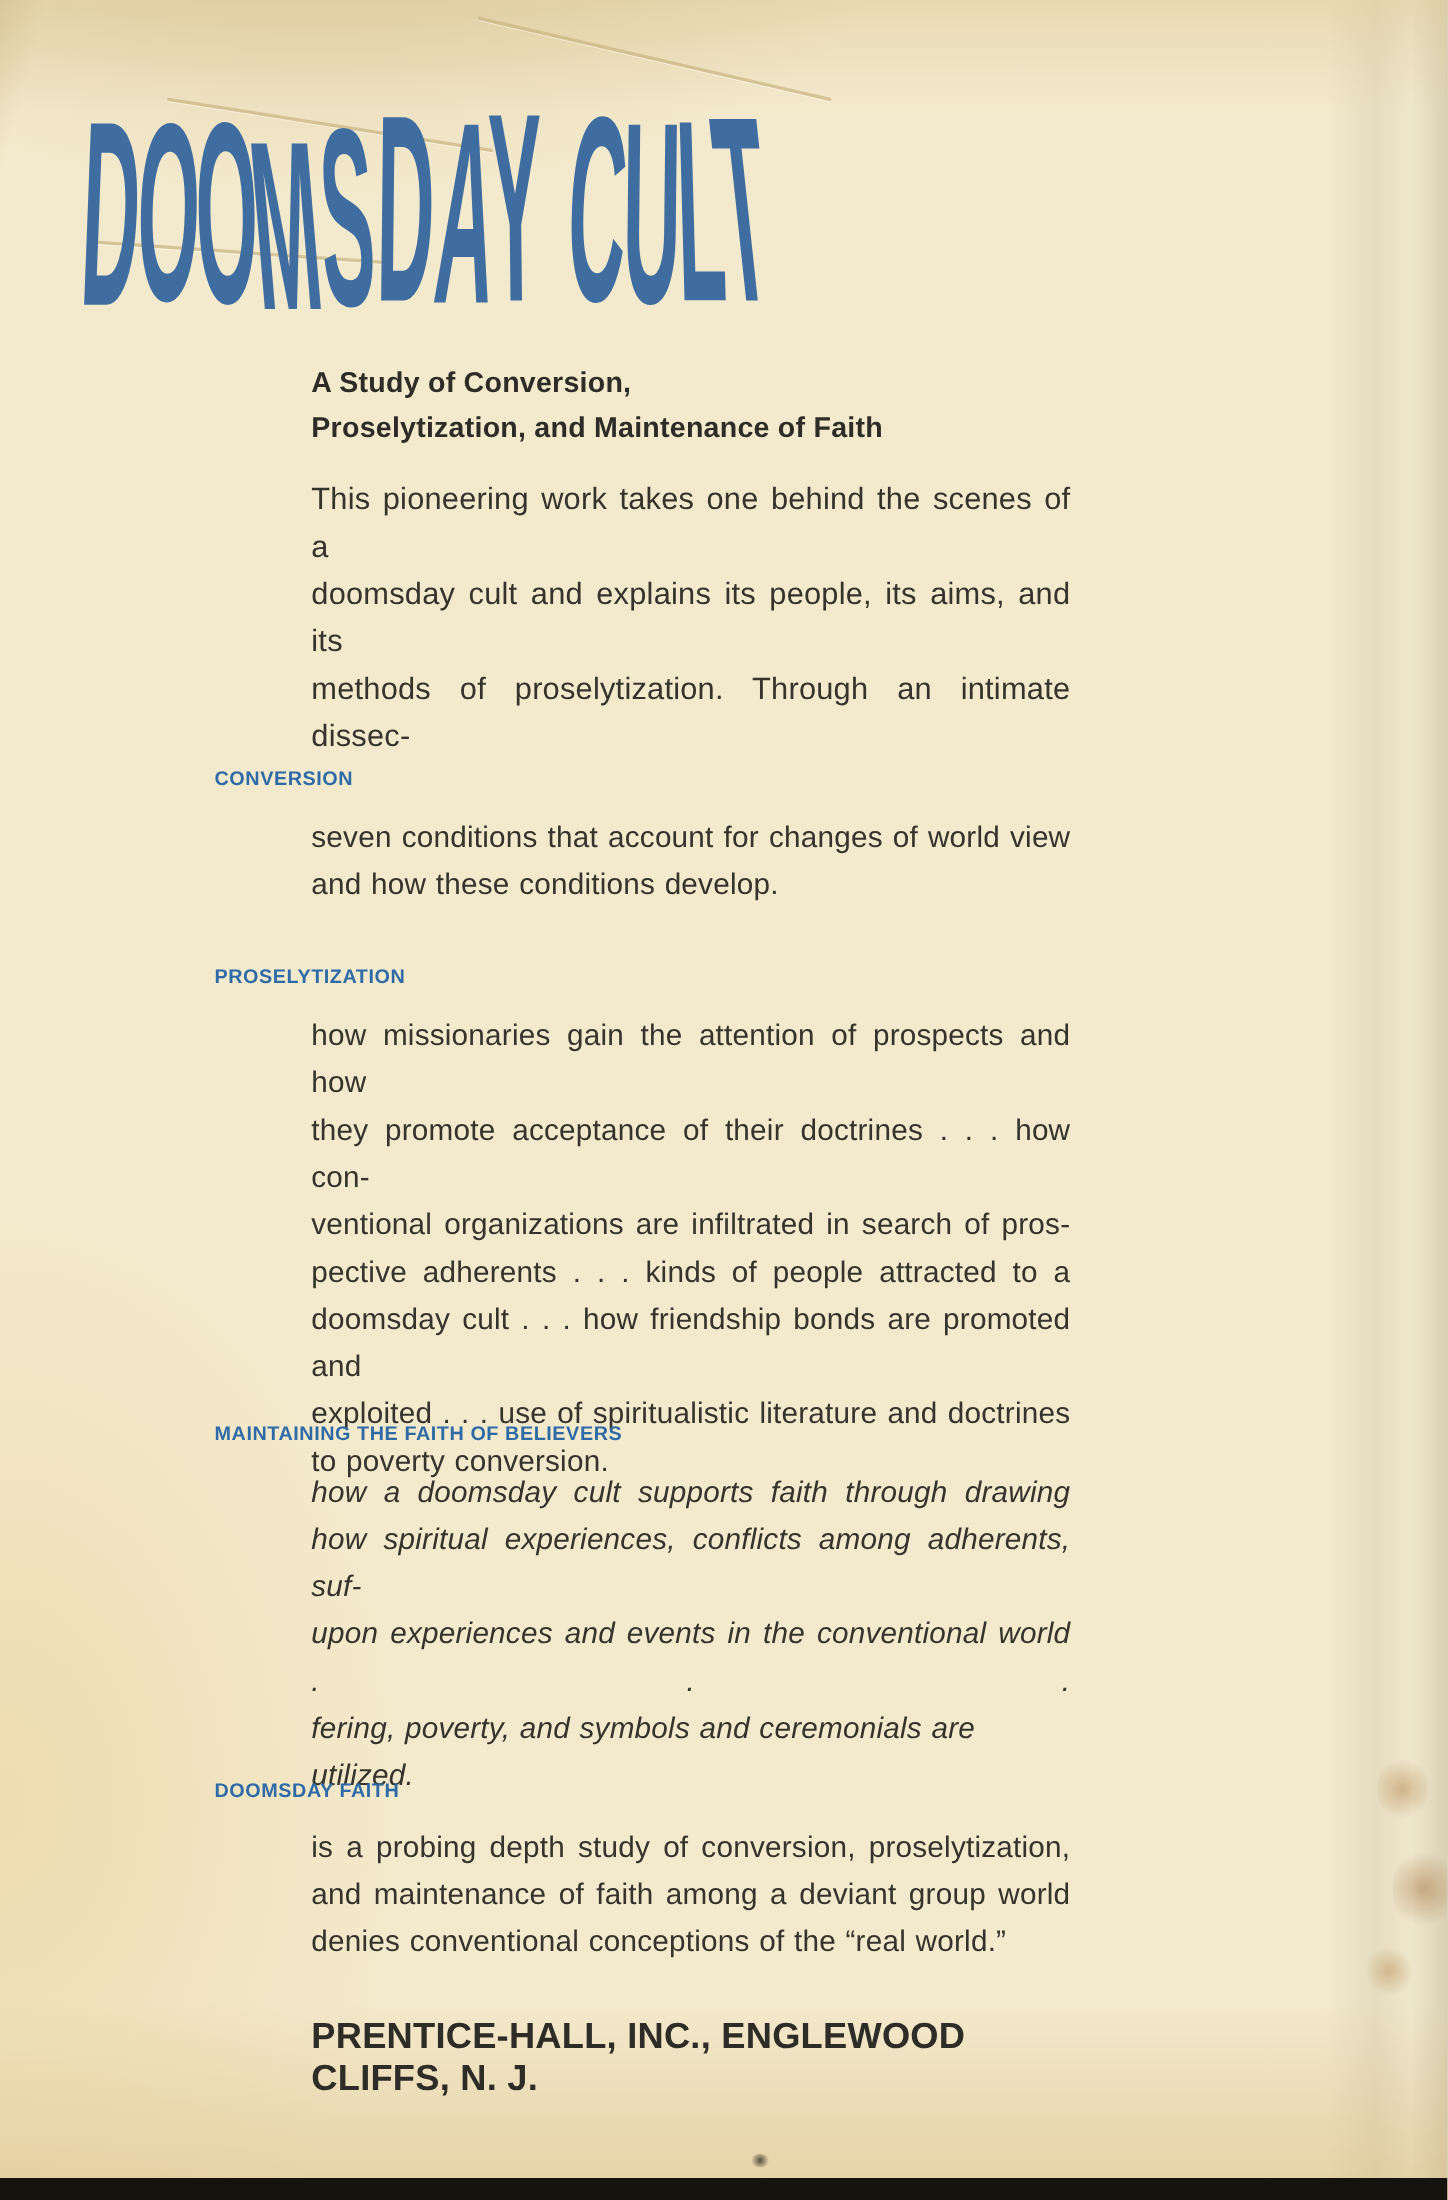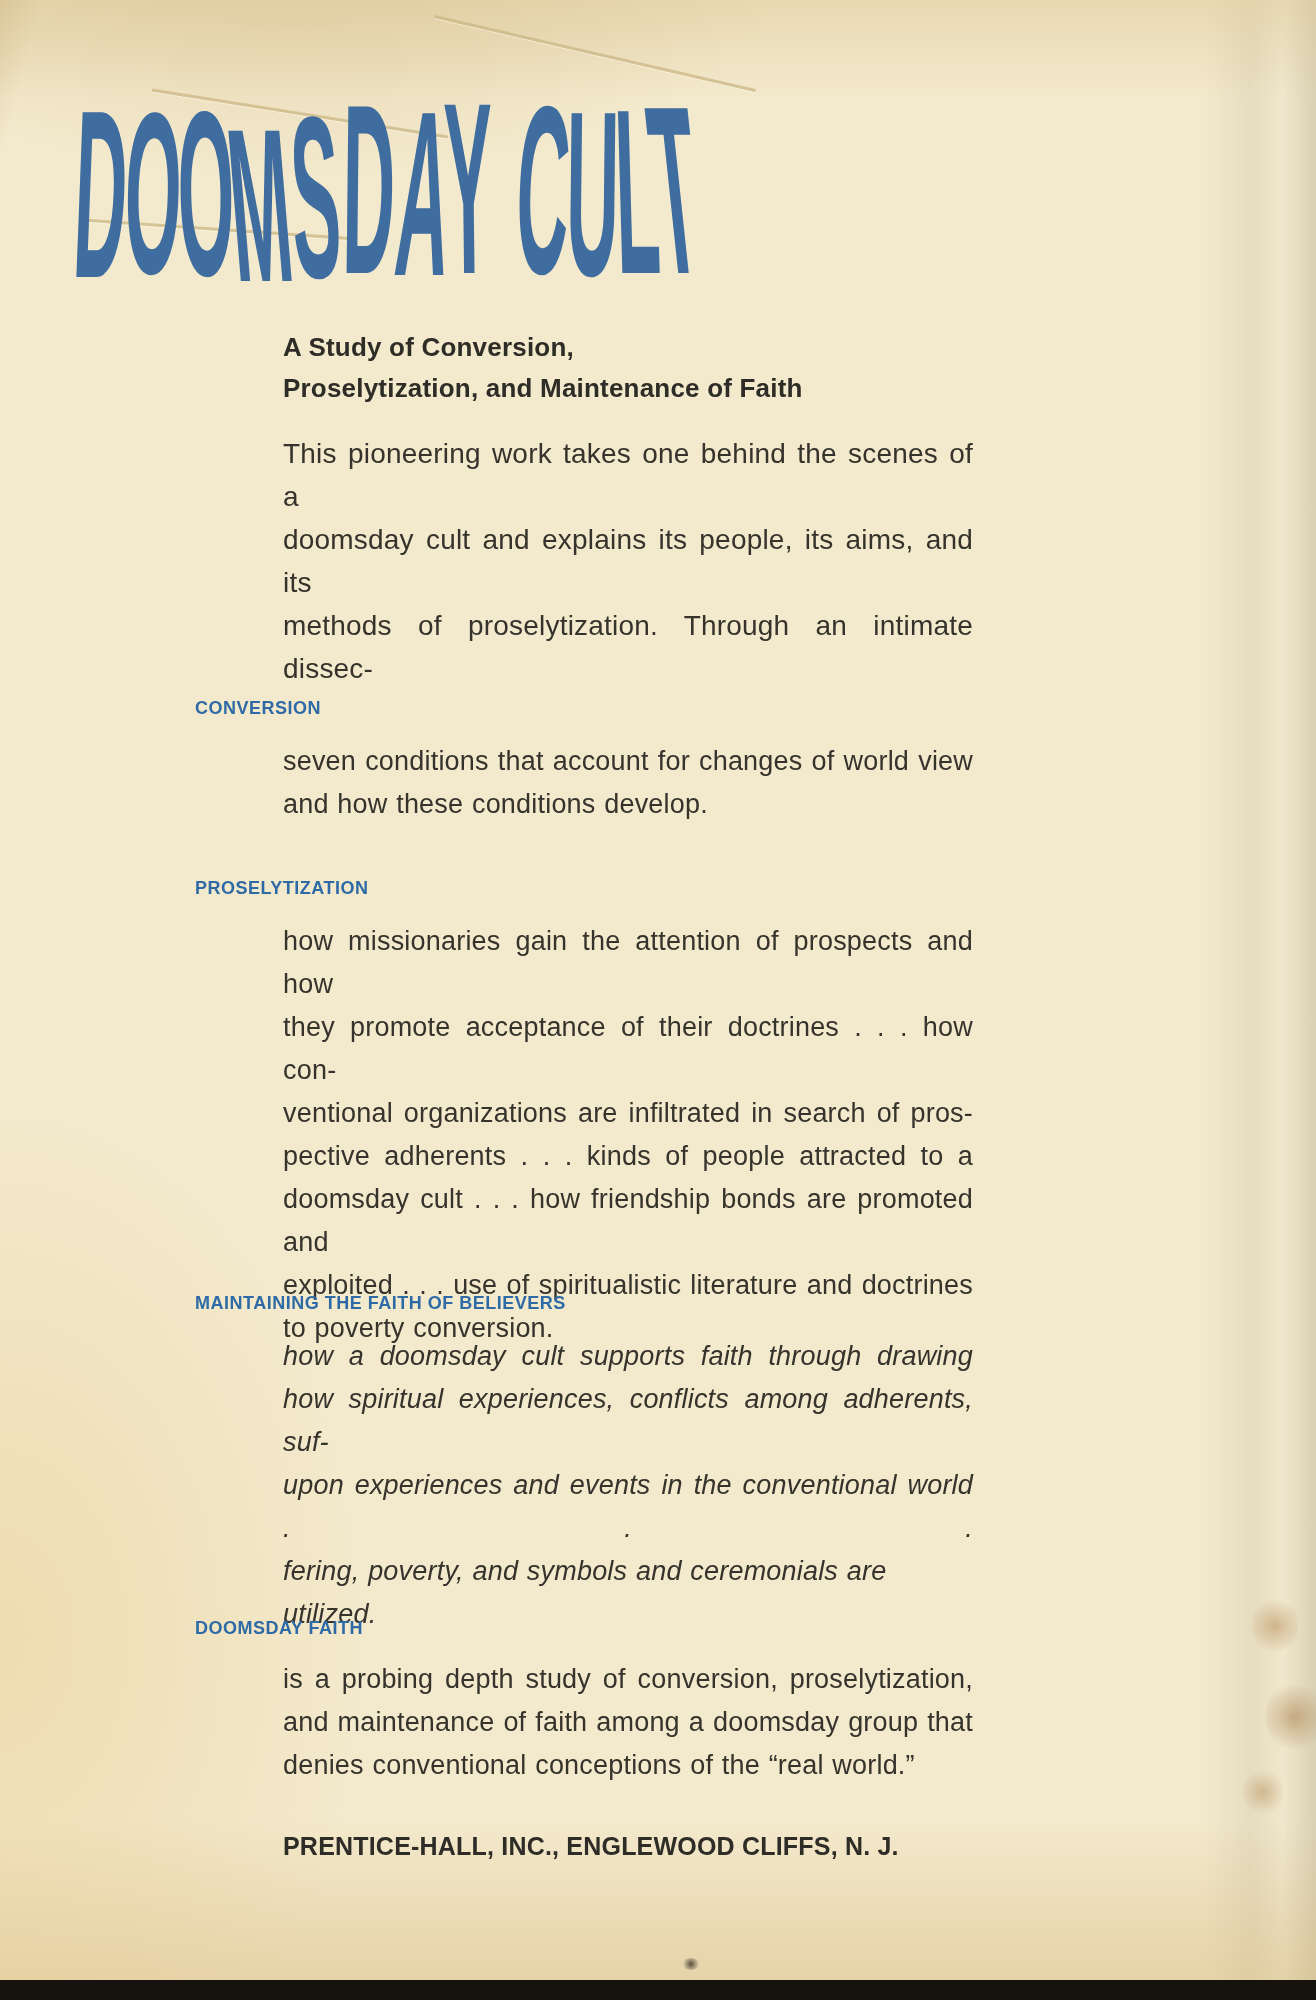--- a/index.html
+++ b/index.html
@@ -35,21 +35,21 @@
   .sec-heading{
     position:absolute;left:195px;width:780px;
     font-size:18px;font-weight:bold;letter-spacing:.5px;
     color:var(--heading_blue,#2e6ba6);
   }
   .sec-body{font-size:27px;line-height:43px;letter-spacing:.2px;word-spacing:1px;}
   .h-conversion{top:698px;}   .b-conversion{top:740px;}
   .h-proselytization{top:878px;} .b-proselytization{top:920px;}
   .h-maintaining{top:1293px;} .b-maintaining{top:1335px;font-style:italic;}
   .h-doomsday{top:1618px;}    .b-doomsday{top:1658px;}
-  .publisher{top:1832px;font-size:25px;font-weight:bold;letter-spacing:.2px;color:#2e2c26;}
+  .publisher{top:1832px;font-size:33px;font-weight:bold;letter-spacing:.2px;color:#2e2c26;}
   .tline{min-height:1em;}
   .tline.just{text-align:justify;text-align-last:justify;}
   
   .bottom-bar{position:absolute;left:0;right:0;bottom:0;height:20px;background:#16130e;}
   .crease{position:absolute;height:3px;border-radius:2px;background:rgba(203,183,133,.75);box-shadow:0 1px 0 rgba(255,252,240,.55);}
   .c1{top:112px;left:150px;width:300px;transform:rotate(9deg);}
   .c2{top:52px;left:430px;width:330px;transform:rotate(13deg);}
   .c3{top:228px;left:85px;width:270px;transform:rotate(4deg);}
   .stain{position:absolute;border-radius:50%;}
   .s1{left:1252px;top:1595px;width:46px;height:62px;background:radial-gradient(circle,rgba(163,108,44,.40),rgba(163,108,44,0) 70%);}
@@ -100,21 +100,21 @@
   <div class="tblock sec-body b-maintaining">
       <div class="tline just">how a doomsday cult supports faith through drawing</div>
       <div class="tline just">how spiritual experiences, conflicts among adherents, suf-</div>
       <div class="tline just">upon experiences and events in the conventional world . . .</div>
       <div class="tline">fering, poverty, and symbols and ceremonials are utilized.</div>
     </div>
 
   <div class="sec-heading h-doomsday">DOOMSDAY FAITH</div>
   <div class="tblock sec-body b-doomsday">
       <div class="tline just">is a probing depth study of conversion, proselytization,</div>
-      <div class="tline just">and maintenance of faith among a doomsday group that</div>
+      <div class="tline just">and maintenance of faith among a deviant group world</div>
       <div class="tline">denies conventional conceptions of the “real world.”</div>
     </div>
 
   <div class="tblock publisher">PRENTICE-HALL, INC., ENGLEWOOD CLIFFS, N. J.</div>
 
   <div class="stain s1"></div>
   <div class="stain s2"></div>
   <div class="stain s3"></div>
   <div class="stain s4"></div>
 

